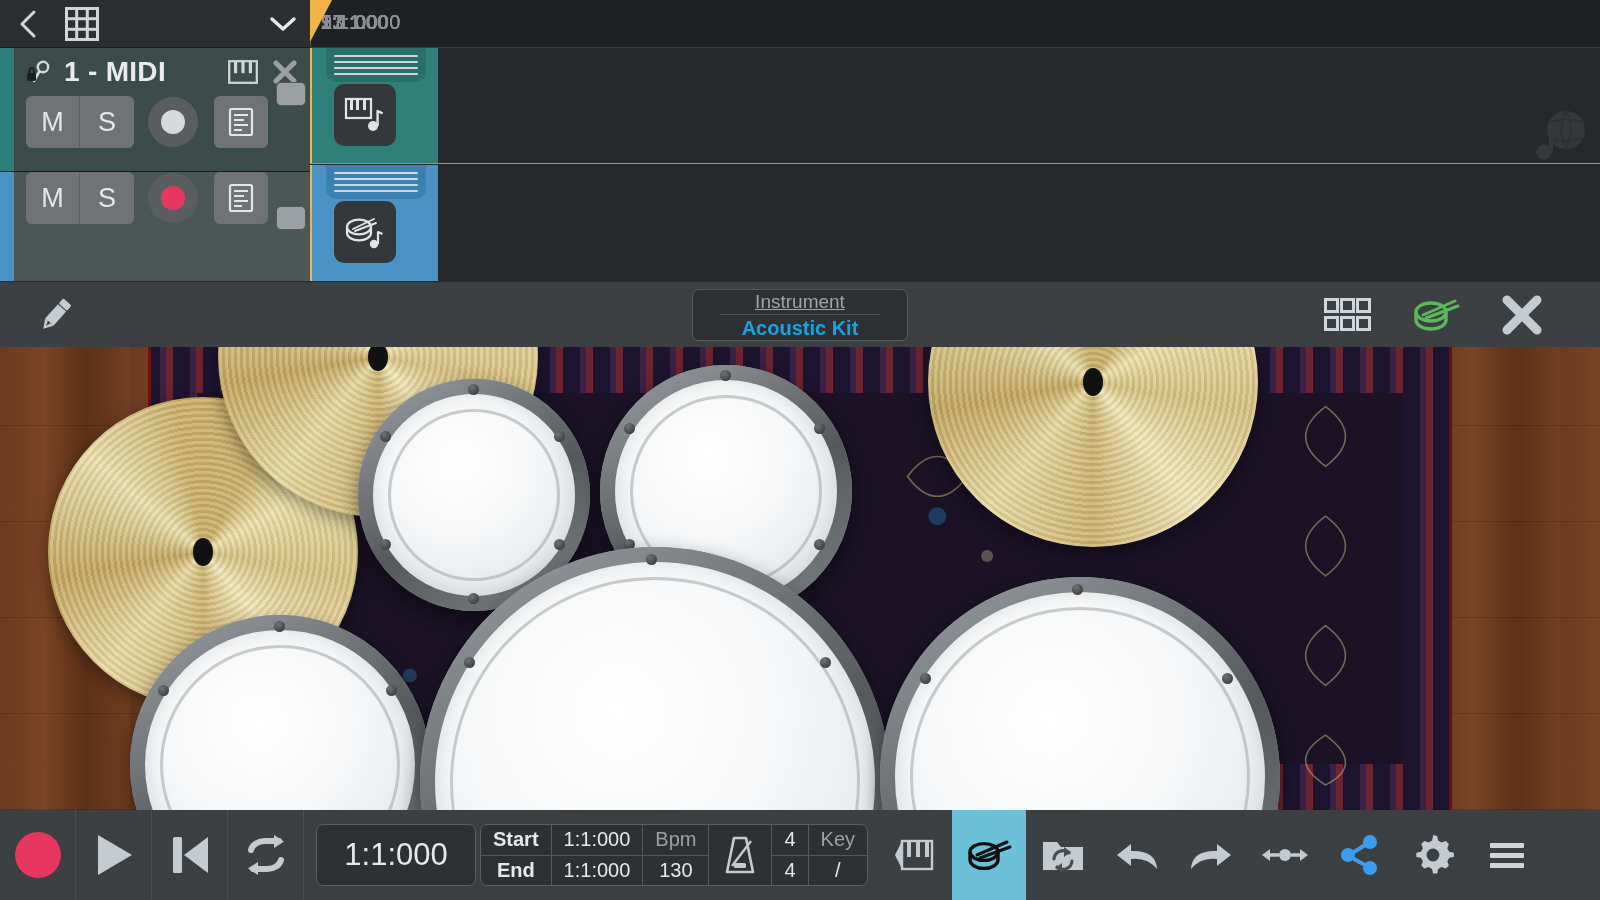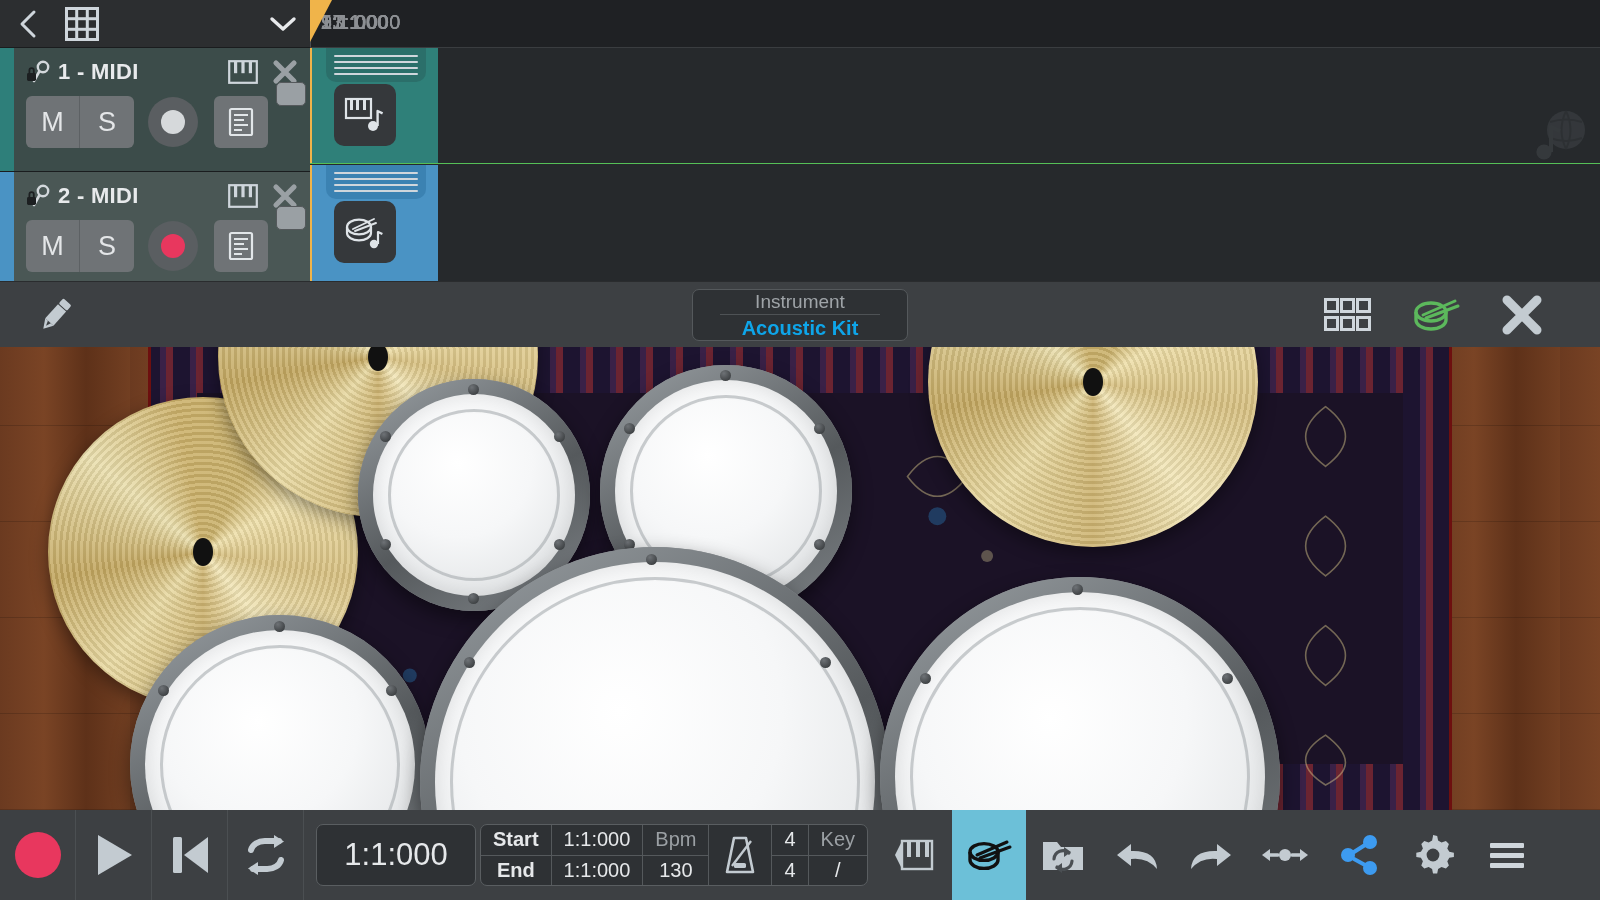--- a/index.html
+++ b/index.html
@@ -45,21 +45,21 @@
   .track-head {
     position: absolute; left: 0; width: 310px; height: 124px;
     border-bottom: 1px solid #1a1c1e;
     display: flex;
   }
   .track-color { width: 14px; height: 100%; }
   .track-body { flex: 1; position: relative; }
   .track-title-row {
     display: flex; align-items: center; height: 48px; padding: 0 8px 0 12px;
   }
-  .tname { color: #e8eaec; font-size: 22px; font-weight: 600; margin-left: 4px; letter-spacing: .3px; }
+  .tname { color: #e8eaec; font-size: 28px; font-weight: 600; margin-left: 10px; letter-spacing: .3px; }
   .thead-icons { margin-left: auto; display: flex; align-items: center; gap: 14px; padding-right: 4px; }
   .track-ctrls { display: flex; align-items: center; padding-left: 12px; gap: 0; }
   .btn-ms {
     width: 54px; height: 52px; background: #6f7376;
     display: flex; align-items: center; justify-content: center;
     color: #e4e6e8; font-size: 27px; cursor: pointer;
   }
   .btn-ms.left { border-radius: 6px 0 0 6px; border-right: 1px solid #5d6164; }
   .btn-ms.right { border-radius: 0 6px 6px 0; }
   .rec-knob {
@@ -110,21 +110,21 @@
     border-top: 1px solid #2a2c2e;
   }
   .pencil-wrap { width: 110px; display: flex; justify-content: center; cursor: pointer; }
   .inst-select {
     position: absolute; left: 50%; transform: translateX(-50%);
     width: 216px; height: 52px; background: #2e3134;
     border: 1px solid #55595c; border-radius: 7px;
     display: flex; flex-direction: column; align-items: center; justify-content: center;
     cursor: pointer;
   }
-  .inst-label { color: #9fa4a8; font-size: 19px; line-height: 23px; }
+  .inst-label { color: #9fa4a8; font-size: 19px; line-height: 23px; text-decoration: underline; }
   .inst-divider { width: 160px; height: 1px; background: #4e5255; margin: 1px 0; }
   .inst-value { color: #0ea5e9; font-size: 20px; font-weight: 700; line-height: 24px; }
   .inst-right { margin-left: auto; display: flex; align-items: center; gap: 38px; padding-right: 56px; }
   .ibtn { cursor: pointer; display: flex; align-items: center; justify-content: center; }
 
   
   .stage {
     position: absolute; left: 0; top: 347px; width: 1600px; height: 463px;
     overflow: hidden;
     background:
@@ -313,40 +313,20 @@
           </svg>
         </div>
       </div>
       <div class="vol-tab"></div>
     </div>
   </div>
 
   <div class="track-head" style="top:172px; background:#4a5755;">
     <div class="track-color" style="background:#4a93c4"></div>
     <div class="track-body">
-      <div class="track-title-row">
-        <svg width="28" height="28" viewBox="0 0 28 28">
-          <circle cx="17" cy="9" r="5.2" fill="none" stroke="#d3d8dc" stroke-width="2.4"></circle>
-          <path d="M13 14 L8 23" stroke="#d3d8dc" stroke-width="2.6" stroke-linecap="round"></path>
-          <rect x="1" y="15" width="9" height="8" rx="1.4" fill="#1c1f21"></rect>
-          <path d="M3.4 15 v-2.6 a2.2 2.2 0 0 1 4.4 0 V15" fill="none" stroke="#1c1f21" stroke-width="1.8"></path>
-        </svg>
-        <span class="tname">2 - MIDI</span>
-        <div class="thead-icons">
-          <svg width="30" height="24" viewBox="0 0 30 24">
-            <rect x="1.2" y="1.2" width="27.6" height="21.6" fill="none" stroke="#cfd6dc" stroke-width="2.2"></rect>
-            <rect x="6" y="1.2" width="3.2" height="12" fill="#cfd6dc"></rect>
-            <rect x="13.4" y="1.2" width="3.2" height="12" fill="#cfd6dc"></rect>
-            <rect x="20.8" y="1.2" width="3.2" height="12" fill="#cfd6dc"></rect>
-          </svg>
-          <svg width="26" height="26" viewBox="0 0 26 26">
-            <path d="M4 4 L22 22 M22 4 L4 22" stroke="#9aa0a4" stroke-width="5.2" stroke-linecap="round"></path>
-          </svg>
-        </div>
-      </div>
       <div class="track-ctrls">
         <div class="btn-ms left">M</div>
         <div class="btn-ms right">S</div>
         <div class="rec-knob">
           <div class="rec-dot" style="background:#e8375e"></div>
         </div>
         <div class="btn-note">
           <svg width="28" height="30" viewBox="0 0 28 30">
             <rect x="3" y="2" width="22" height="26" rx="1.6" fill="none" stroke="#e2e6e9" stroke-width="2.2"></rect>
             <line x1="7" y1="8" x2="21" y2="8" stroke="#e2e6e9" stroke-width="2"></line>

